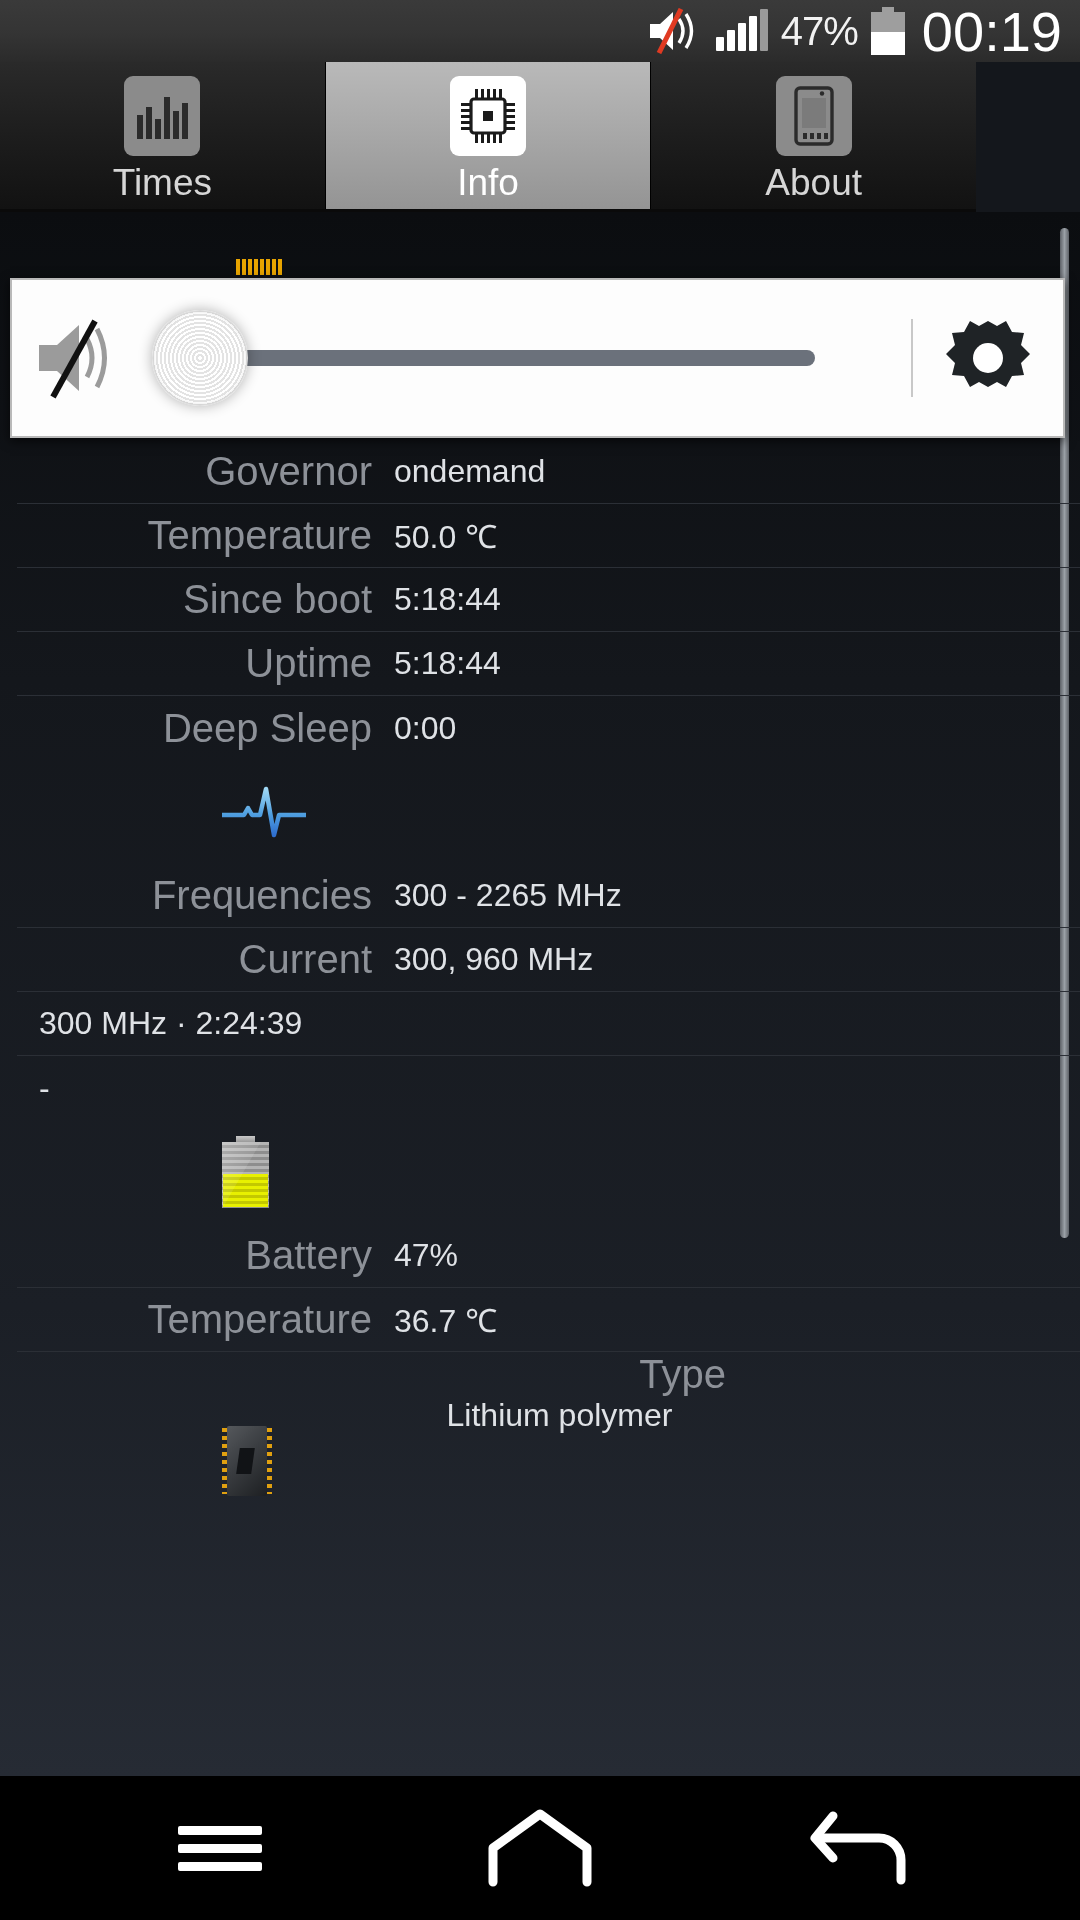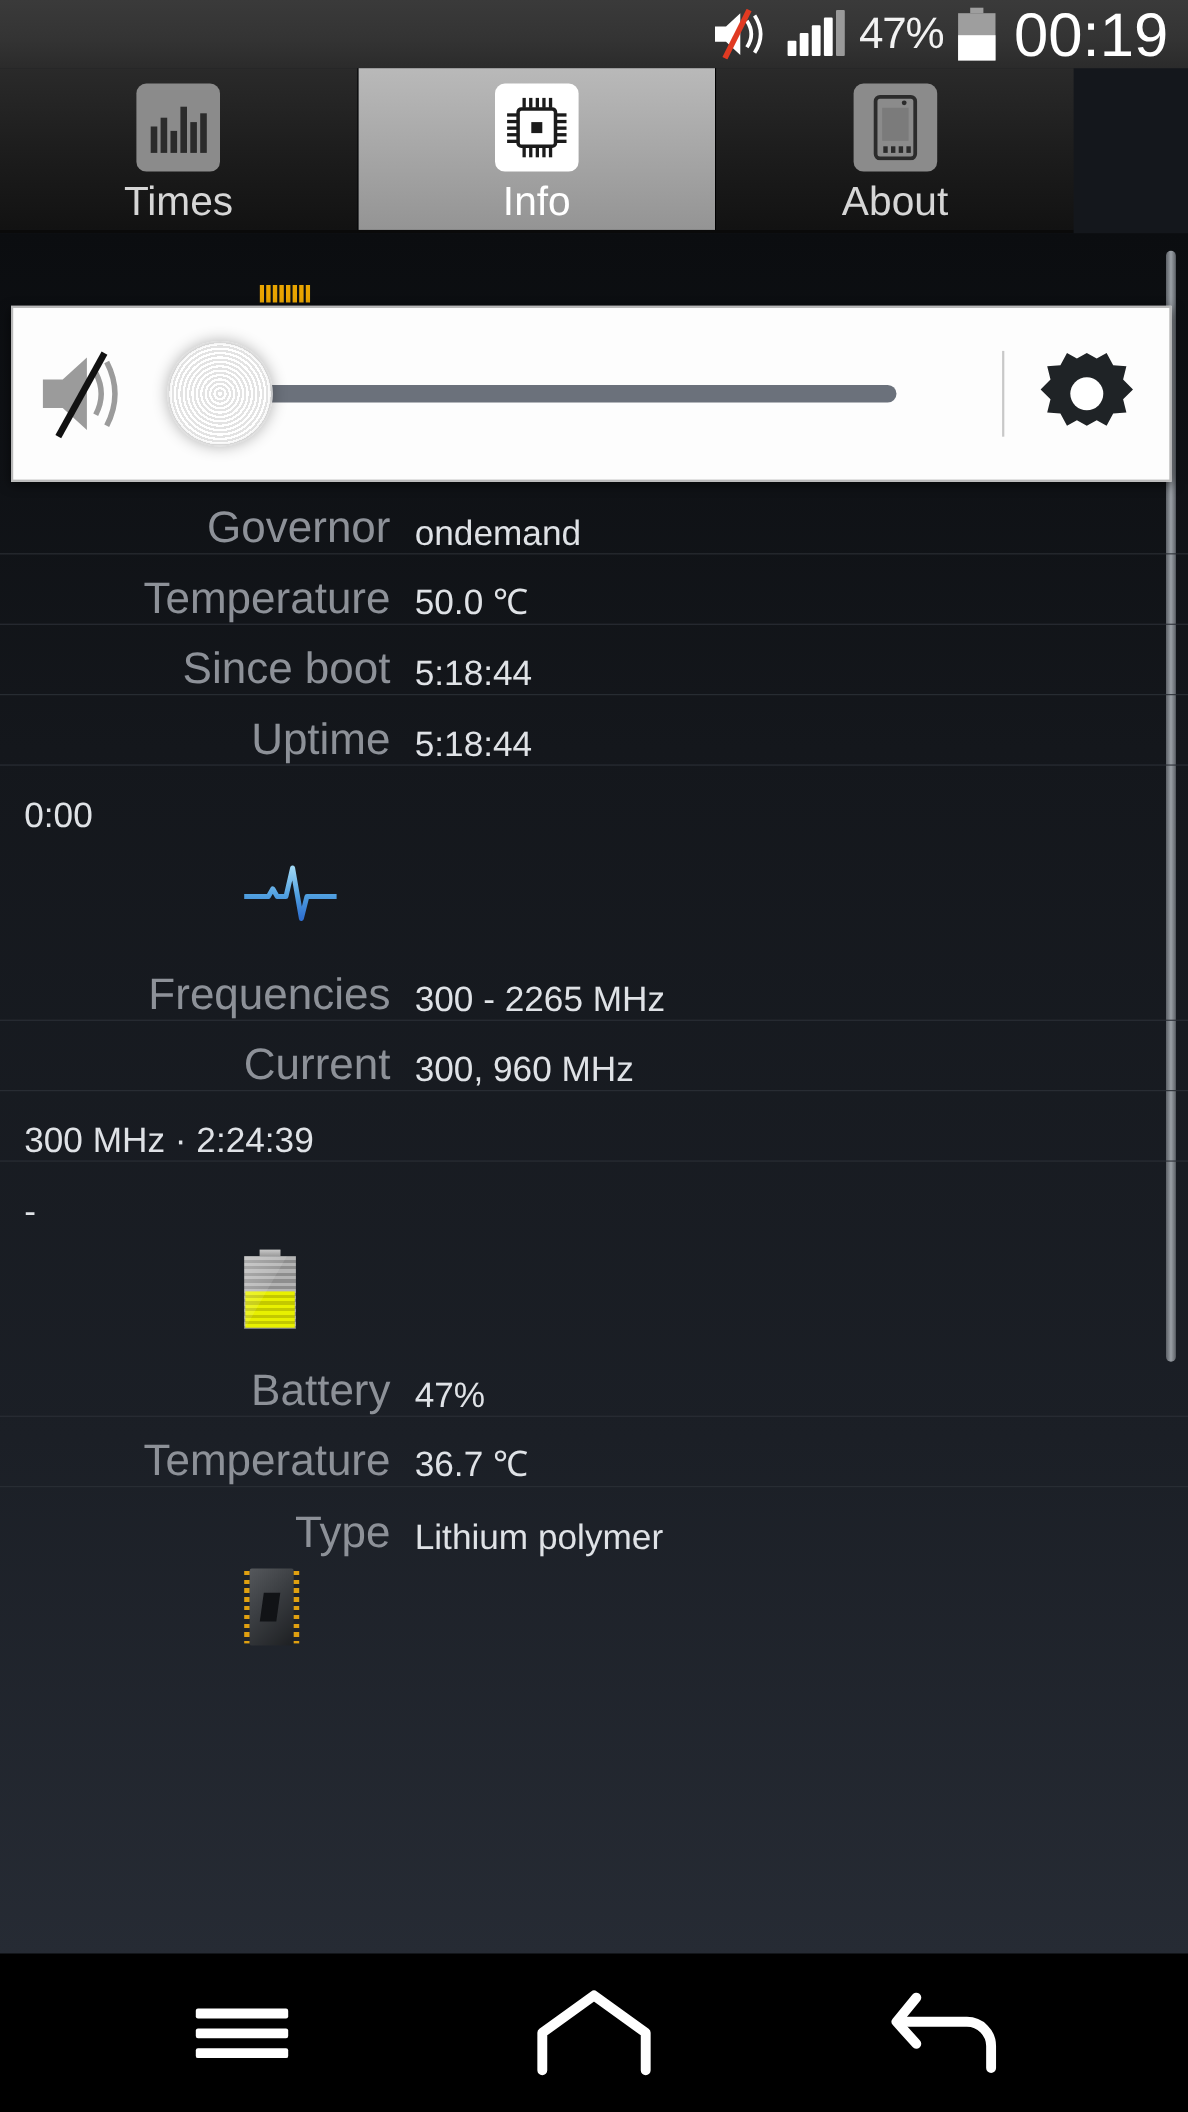--- a/index.html
+++ b/index.html
@@ -56,22 +56,22 @@
   .tico.dim{ background:#8b8b8b; }
   .tico.bright{ background:#fff; }
 
   
   .content{
     position:absolute; top:212px; left:0; width:1080px; height:1564px;
     background:linear-gradient(to bottom,#0b0d10 0%,#14171c 30%,#1b1f26 70%,#262b34 100%);
     overflow:hidden;
   }
   .row{
-    position:relative; display:flex; align-items:flex-end;
-    height:64px; border-bottom:1px solid #2b2f36;
+    position:relative; display:flex; align-items:center;
+    height:64px; border-bottom:1px solid #2b2f36;margin-left:17px;
   }
   .row .lbl{
     width:355px; text-align:right; padding-right:0px;
     font-size:40px; color:#8d9198;
   }
   .row .val{
     margin-left:22px; font-size:32px; color:#dfe2e6;
     white-space:nowrap;
   }
   .sec-icon{ height:104px; display:flex; align-items:center; padding-left:222px; }
@@ -264,20 +264,21 @@
       </div>
       <div class="row">
         <div class="lbl">Since boot</div>
         <div class="val">5:18:44</div>
       </div>
       <div class="row">
         <div class="lbl">Uptime</div>
         <div class="val">5:18:44</div>
       </div>
       <div class="row" style="border-bottom:none;">
+        <div class="lbl">Deep Sleep</div>
         <div class="val">0:00</div>
       </div>
     </div>
 
     <div>
       <div class="sec-icon">
         <svg class="pulse-ico" viewBox="0 0 84 58">
           <defs>
             <linearGradient id="pulseg" x1="0" y1="0" x2="0" y2="1">
               <stop offset="0%" stop-color="#9fd8f5"></stop>
@@ -314,21 +315,21 @@
         </div>
       </div>
       <div class="row">
         <div class="lbl">Battery</div>
         <div class="val">47%</div>
       </div>
       <div class="row">
         <div class="lbl">Temperature</div>
         <div class="val">36.7 ℃</div>
       </div>
-      <div class="row" style="border-bottom:none;">
+      <div class="row" style="border-bottom:none;flex-direction:column;">
         <div class="lbl">Type</div>
         <div class="val">Lithium polymer</div>
       </div>
     </div>
 
     <div>
       <div class="sec-icon" style="height:90px;">
         <div class="chip">
           <div class="pins l"></div>
             <div class="cbody"></div>

